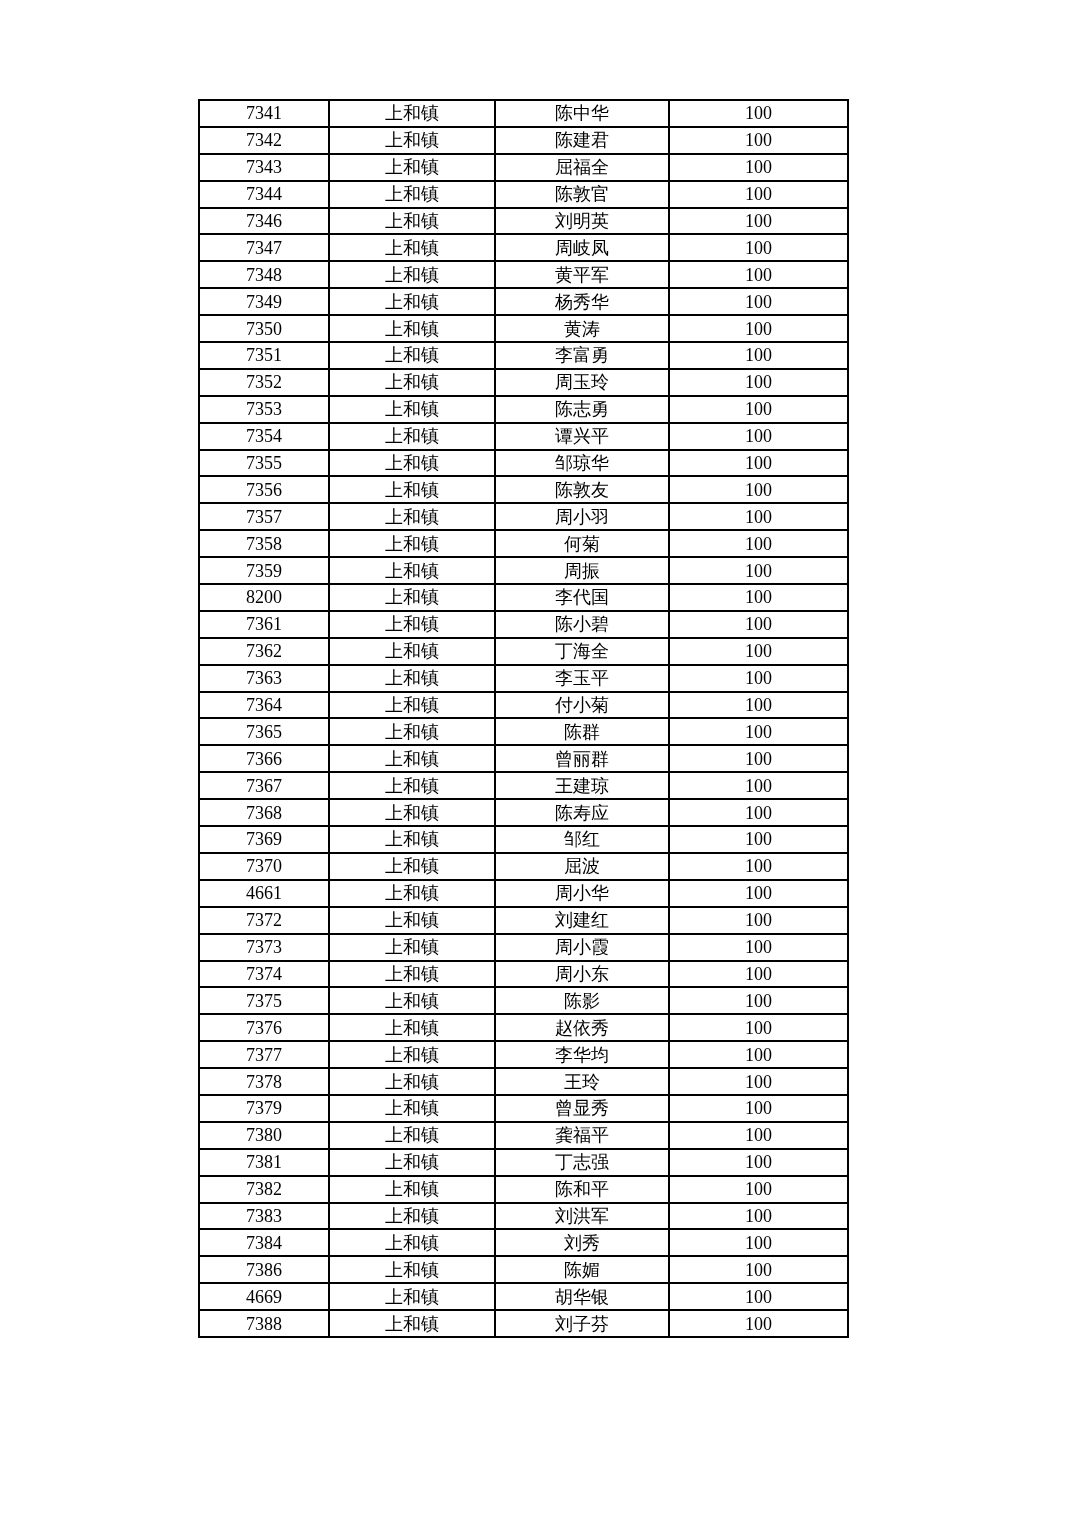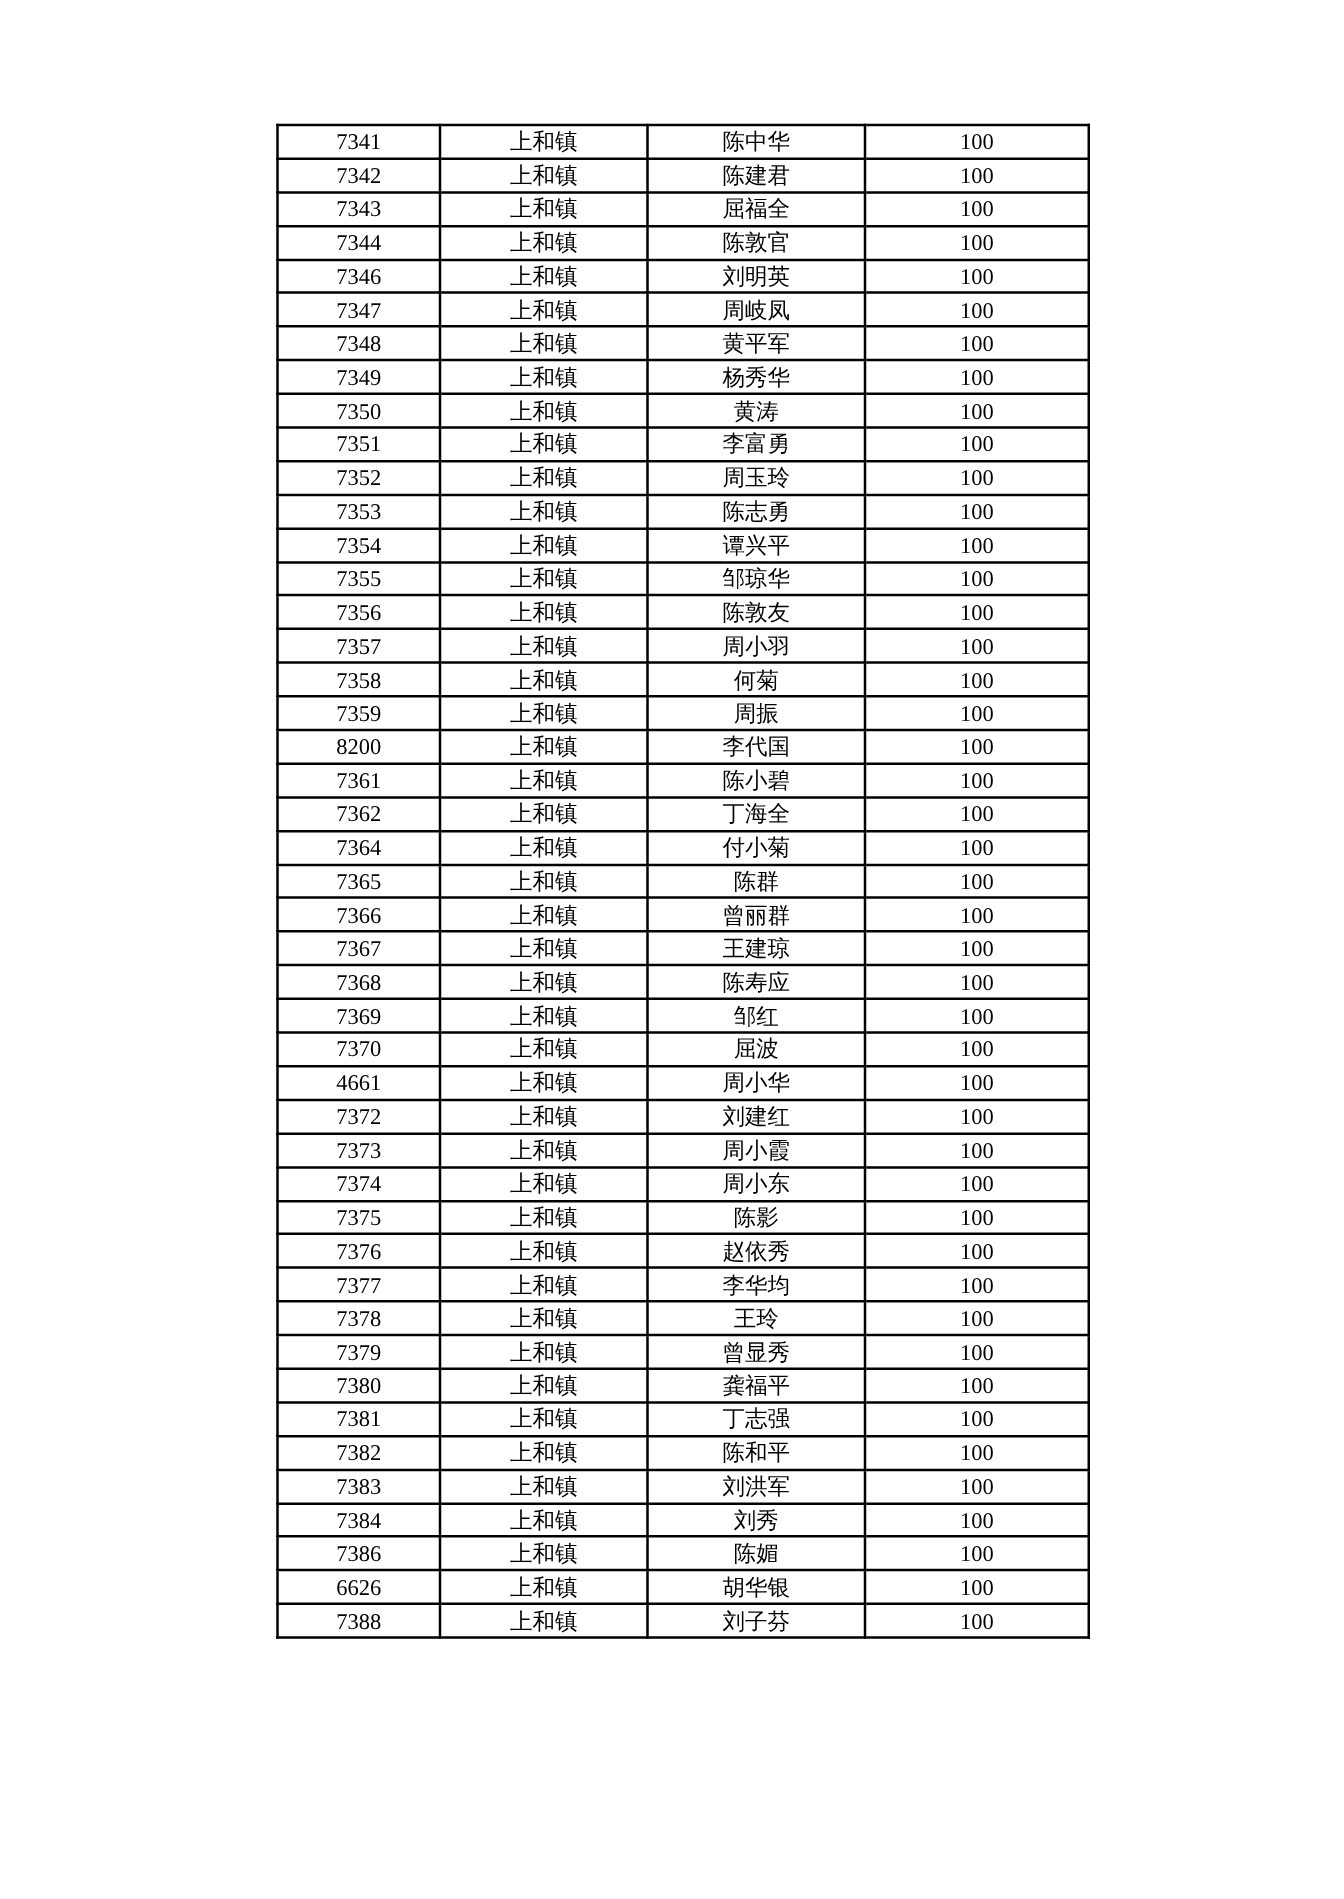--- a/index.html
+++ b/index.html
@@ -14,21 +14,21 @@
     font-family: "Liberation Serif", "DejaVu Serif", serif;
     color: #000000;
   }
   .doc-page {
     position: absolute;
     inset: 0;
     background: #ffffff;
   }
   table.records {
     position: absolute;
-    left: 221px;
+    left: 198px;
     top: 99px;
     width: 649px;
     border-collapse: collapse;
     table-layout: fixed;
   }
   table.records td {
     border: 2px solid #000000;
     height: 24.9px;
     padding: 0;
     text-align: center;
@@ -175,20 +175,26 @@
     <td>陈小碧</td>
     <td>100</td>
   </tr>
         <tr>
     <td>7362</td>
     <td>上和镇</td>
     <td>丁海全</td>
     <td>100</td>
   </tr>
         <tr>
+    <td>7363</td>
+    <td>上和镇</td>
+    <td>李玉平</td>
+    <td>100</td>
+  </tr>
+        <tr>
     <td>7364</td>
     <td>上和镇</td>
     <td>付小菊</td>
     <td>100</td>
   </tr>
         <tr>
     <td>7365</td>
     <td>上和镇</td>
     <td>陈群</td>
     <td>100</td>
@@ -307,21 +313,21 @@
     <td>刘秀</td>
     <td>100</td>
   </tr>
         <tr>
     <td>7386</td>
     <td>上和镇</td>
     <td>陈媚</td>
     <td>100</td>
   </tr>
         <tr>
-    <td>6626</td>
+    <td>4669</td>
     <td>上和镇</td>
     <td>胡华银</td>
     <td>100</td>
   </tr>
         <tr>
     <td>7388</td>
     <td>上和镇</td>
     <td>刘子芬</td>
     <td>100</td>
   </tr>

